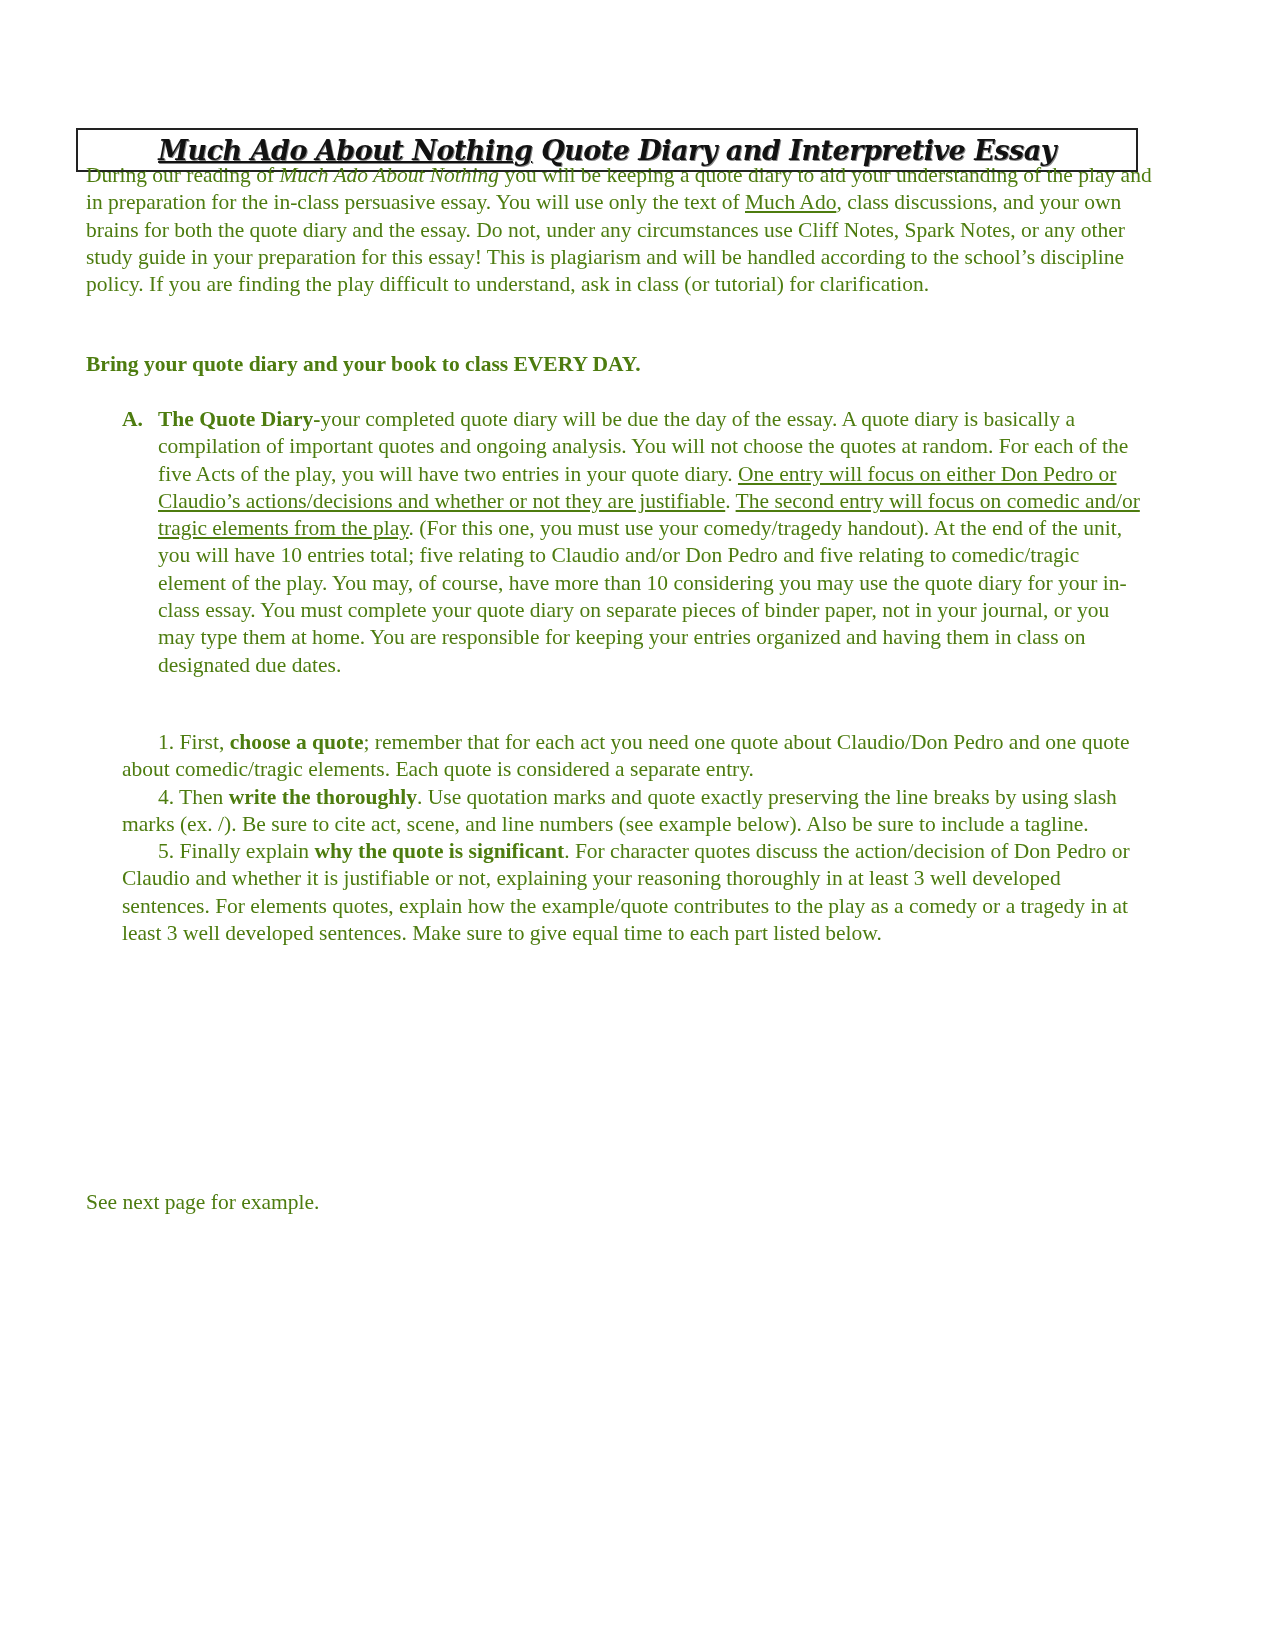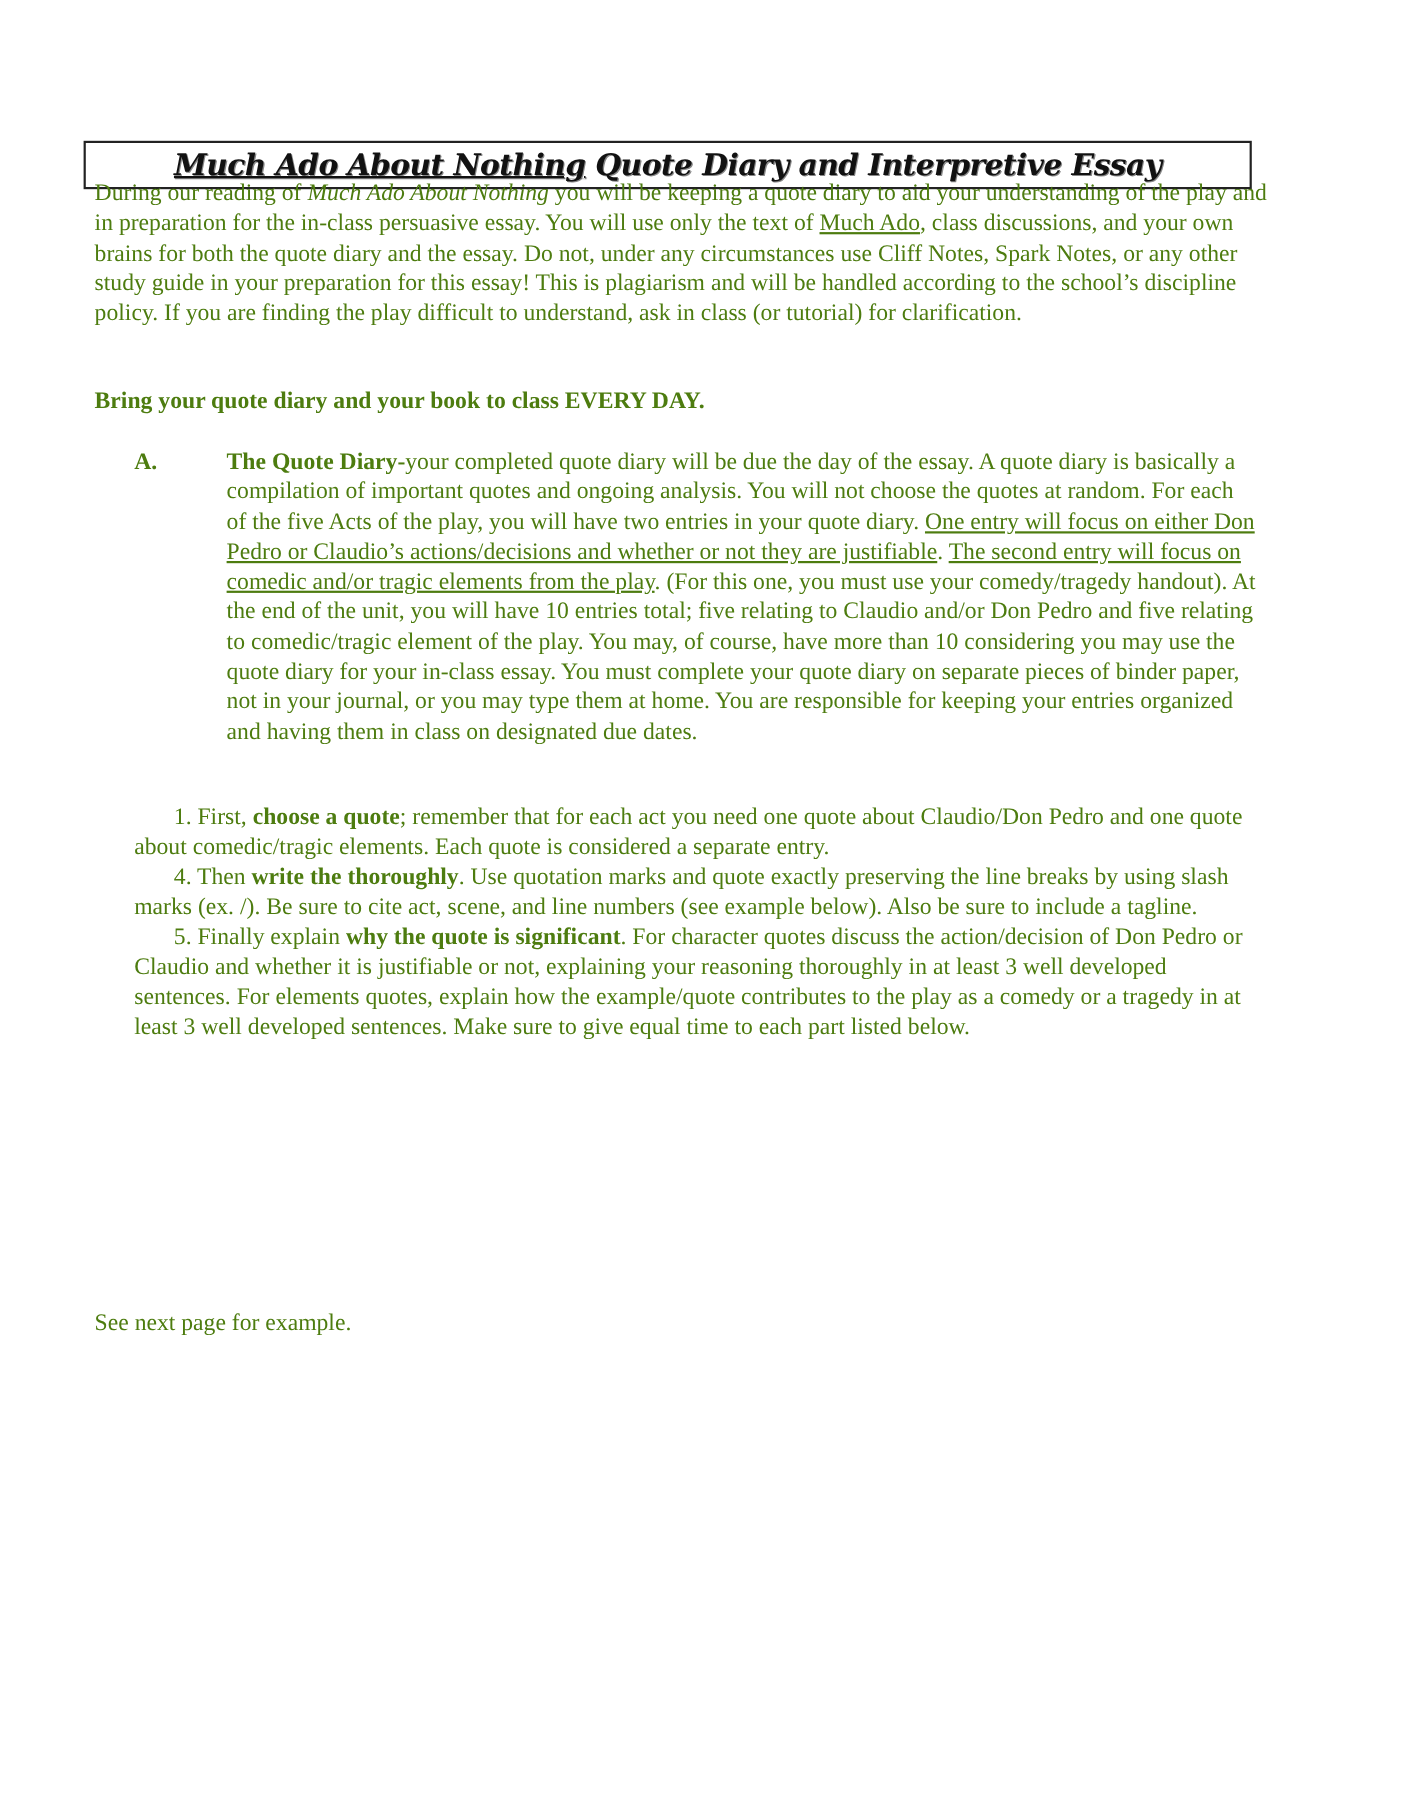--- a/index.html
+++ b/index.html
@@ -16,21 +16,21 @@
       text-shadow: 1px 1px 0 #888;
     }
     .title u { text-decoration: underline; text-decoration-thickness: 2px; }
     .body-text {
       font-family: "Liberation Serif", serif; font-size: 21.5px; line-height: 27.3px; color: #4d7c0f;
     }
     .intro { position: absolute; left: 86px; top: 162px; width: 1070px; }
     .bring { position: absolute; left: 86px; top: 351px; width: 1070px; font-weight: bold; }
     .section-a { position: absolute; left: 122px; top: 406px; width: 1020px; display: flex; }
     .section-a .label { width: 36px; flex: none; font-weight: bold; }
-    .section-a .content { flex: 1; margin-left: 48px; }
+    .section-a .content { flex: 1; }
     .format { position: absolute; left: 122px; top: 729px; width: 1020px; }
     .format .heading { font-weight: bold; }
     .format .item { text-indent: 36px; font-family: Liberation Serif, serif; }
     .see-next { position: absolute; left: 86px; top: 1189px; width: 1070px; }
     b { font-weight: bold; }
     u { text-decoration: underline; }
     i { font-style: italic; }
   </style>
 </head>
 <body>

